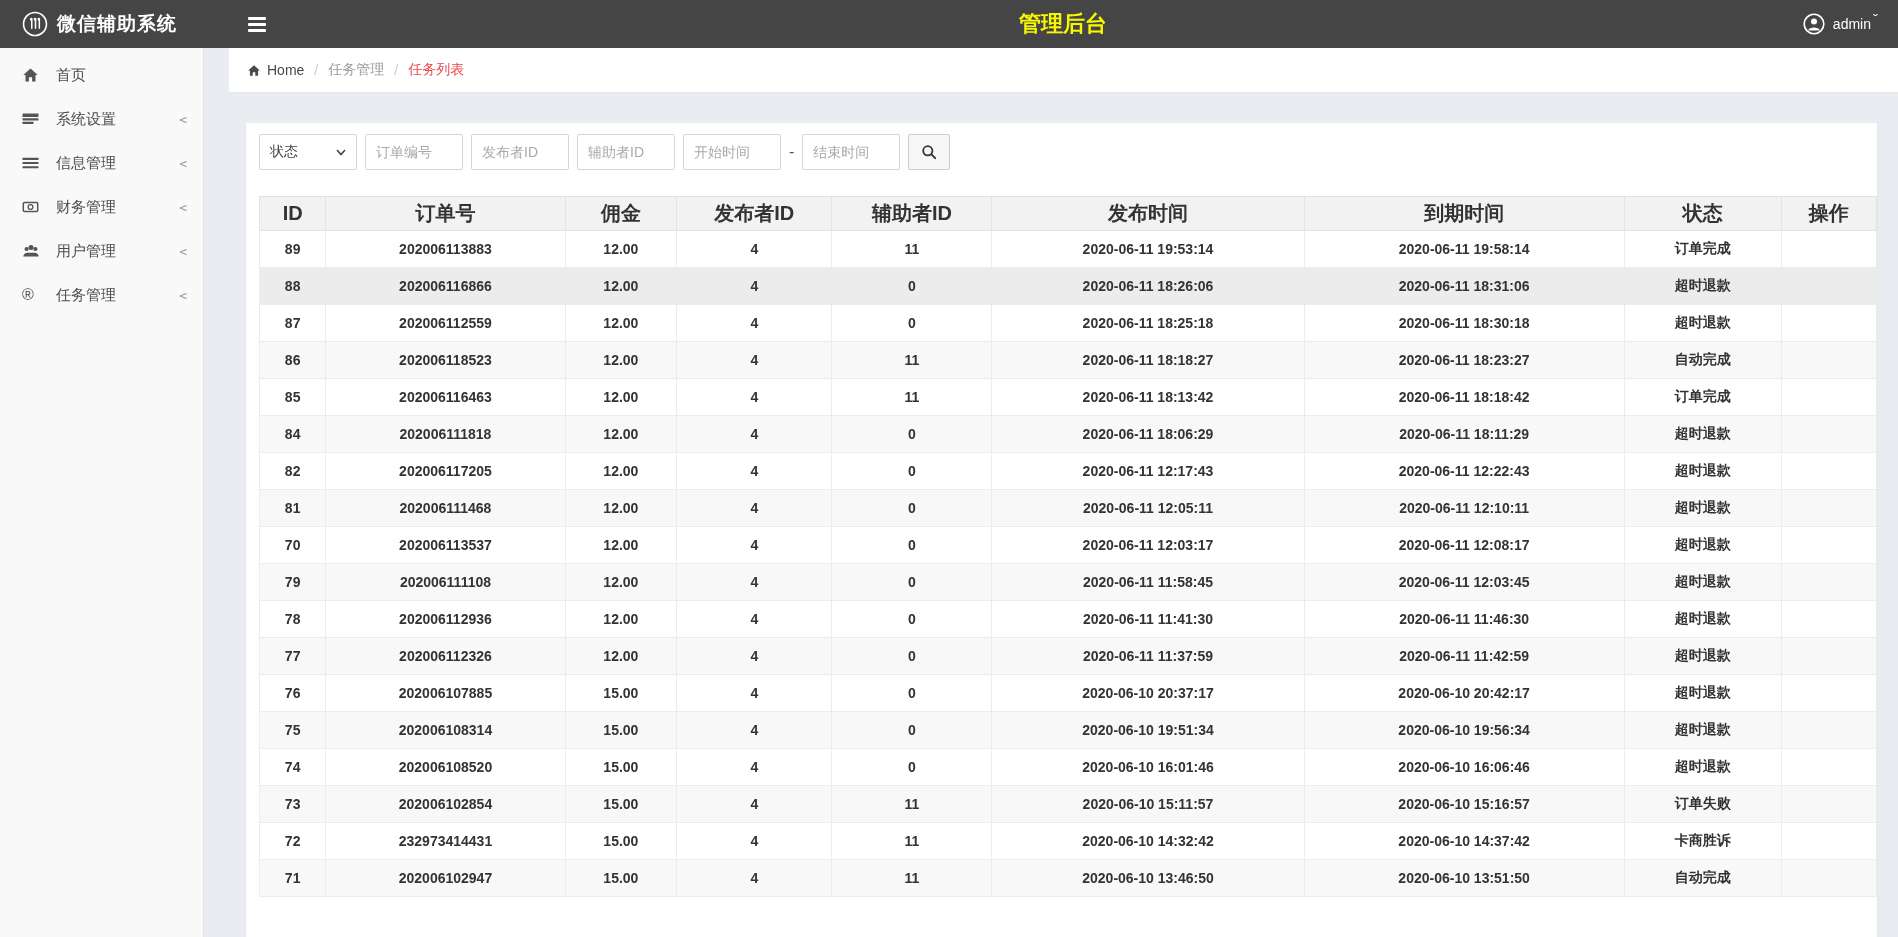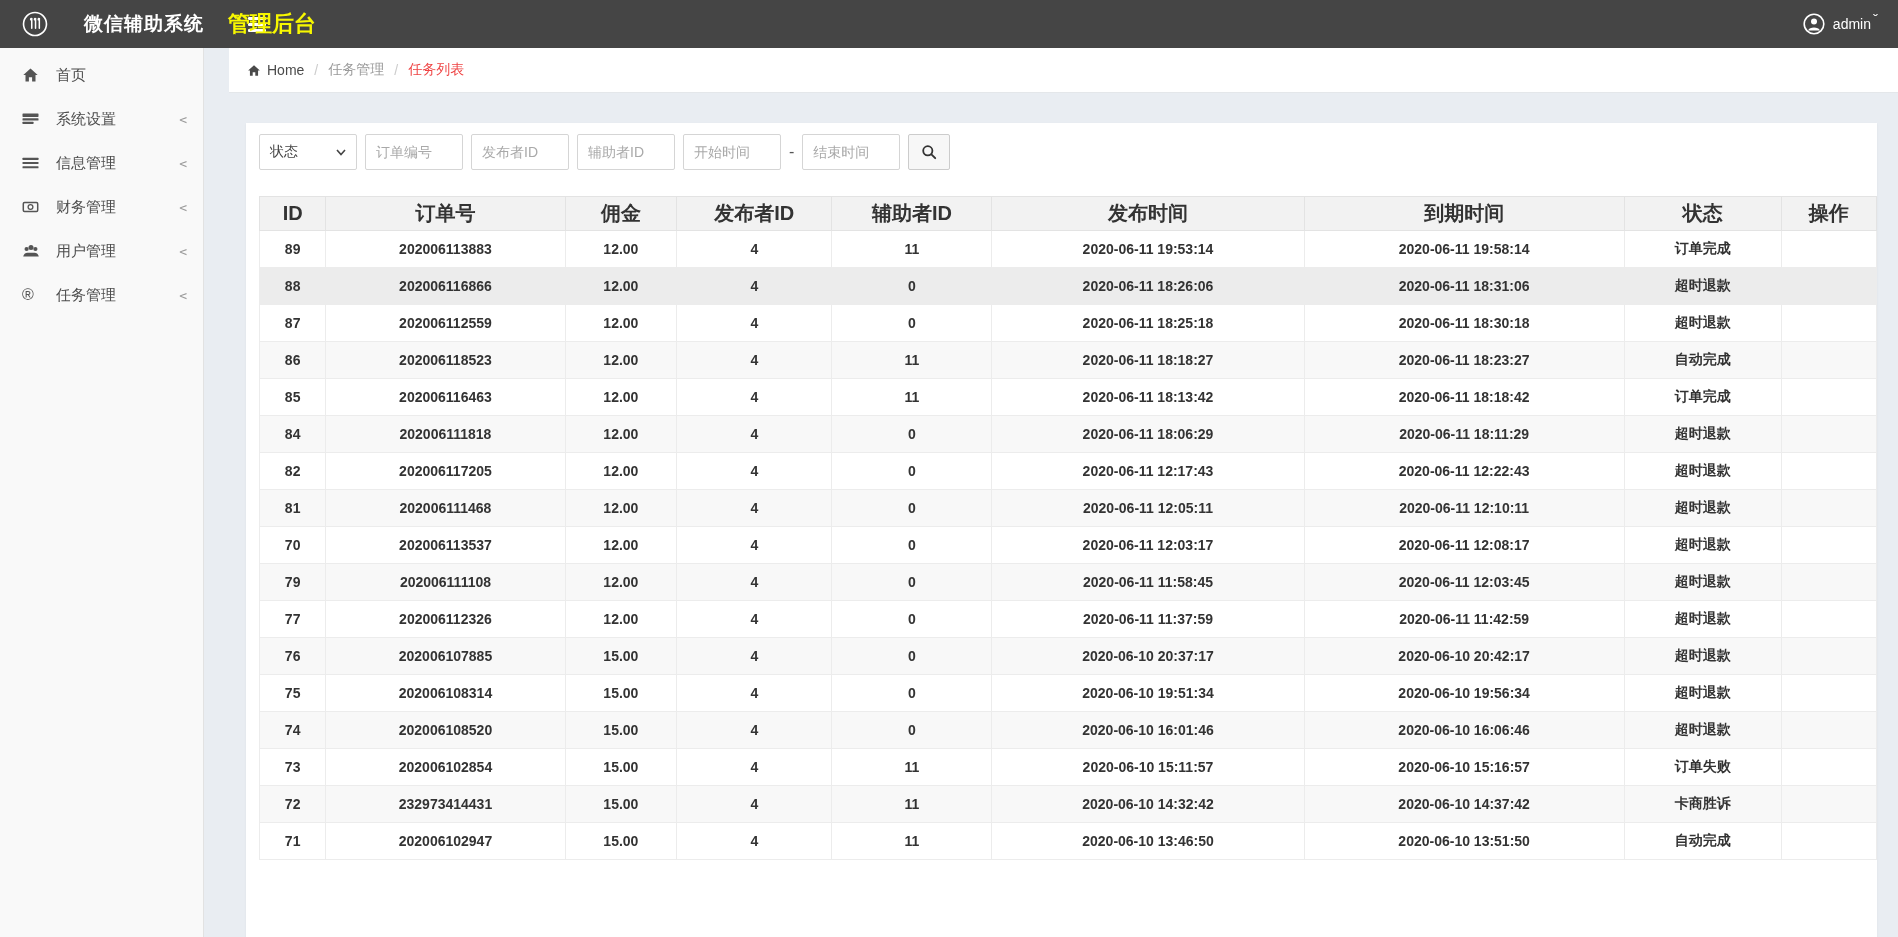--- a/index.html
+++ b/index.html
@@ -3,24 +3,24 @@
 <meta charset="utf-8">
 <style>
   * { margin:0; padding:0; box-sizing:border-box; }
   html,body { width:1898px; height:937px; overflow:hidden; }
   body { font-family:"Liberation Sans","DejaVu Sans",sans-serif; background:#e9edf2; position:relative; }
 
   
   .topbar { height:48px; background:#454545; display:flex; align-items:center; position:relative; z-index:5; }
   .brand { width:228px; flex:0 0 228px; display:flex; align-items:center; padding-left:22px; cursor:pointer; }
   .brand svg { margin-right:9px; }
-  .brand-text { color:#fff; font-size:19px; font-weight:bold; letter-spacing:1px; white-space:nowrap;margin-left:27px; }
+  .brand-text { color:#fff; font-size:19px; font-weight:bold; letter-spacing:1px; white-space:nowrap; }
   .hamburger { margin-left:20px; display:flex; flex-direction:column; justify-content:center; gap:3px; width:22px; height:26px; cursor:pointer; }
   .hamburger i { display:block; width:18px; height:3px; background:#fff; border-radius:1px; }
-  .page-title { position:absolute; left:228px; right:0; top:0; height:48px; line-height:48px; text-align:left; color:#f7f700; font-size:22px; font-weight:bold; pointer-events:none; }
+  .page-title { position:absolute; left:228px; right:0; top:0; height:48px; line-height:48px; text-align:center; color:#f7f700; font-size:22px; font-weight:bold; pointer-events:none; }
   .user-area { margin-left:auto; display:flex; align-items:center; padding-right:20px; color:#fff; font-size:14px; cursor:pointer; z-index:6; }
   .user-area svg { margin-right:8px; }
   .user-caret { font-size:15px; margin-left:2px; line-height:10px; position:relative; top:-4px; }
 
   
   .sidebar { position:absolute; top:48px; left:0; bottom:0; width:204px; background:#f9f9f9; border-right:1px solid #e2e2e2; padding-top:5px; }
   .menu-item { height:44px; display:flex; align-items:center; padding:0 16px 0 22px; color:#4d4d4d; font-size:15px; cursor:pointer; }
   .menu-item .mi-icon { width:24px; margin-right:10px; display:flex; align-items:center; justify-content:flex-start; color:#555; font-size:16px; }
   .menu-item .chev { margin-left:auto; color:#999; font-size:13px; font-family:"DejaVu Sans Mono",monospace; }
 
@@ -320,20 +320,31 @@
               <td>202006111108</td>
               <td>12.00</td>
               <td>4</td>
               <td>0</td>
               <td>2020-06-11 11:58:45</td>
               <td>2020-06-11 12:03:45</td>
               <td>超时退款</td>
               <td></td>
             </tr>
             <tr>
+              <td>78</td>
+              <td>202006112936</td>
+              <td>12.00</td>
+              <td>4</td>
+              <td>0</td>
+              <td>2020-06-11 11:41:30</td>
+              <td>2020-06-11 11:46:30</td>
+              <td>超时退款</td>
+              <td></td>
+            </tr>
+            <tr>
               <td>77</td>
               <td>202006112326</td>
               <td>12.00</td>
               <td>4</td>
               <td>0</td>
               <td>2020-06-11 11:37:59</td>
               <td>2020-06-11 11:42:59</td>
               <td>超时退款</td>
               <td></td>
             </tr>

